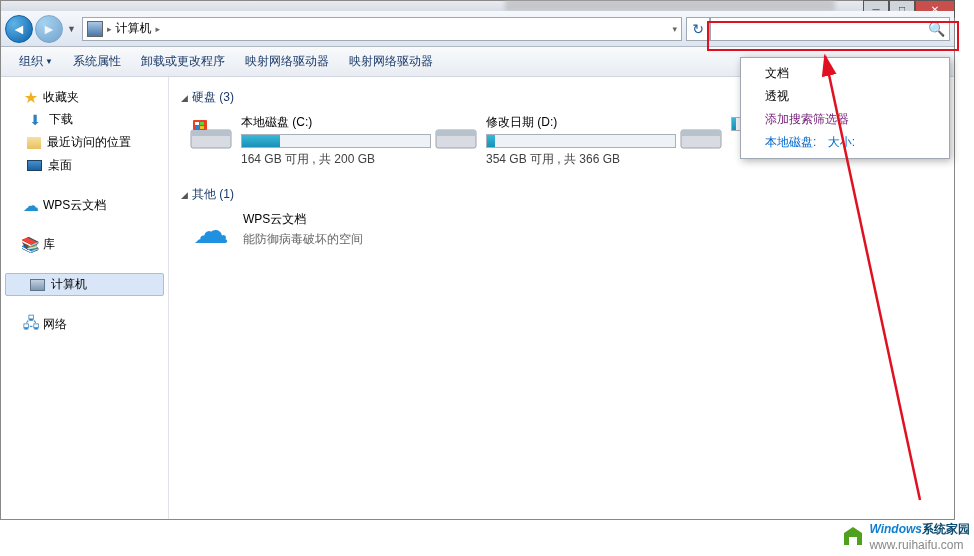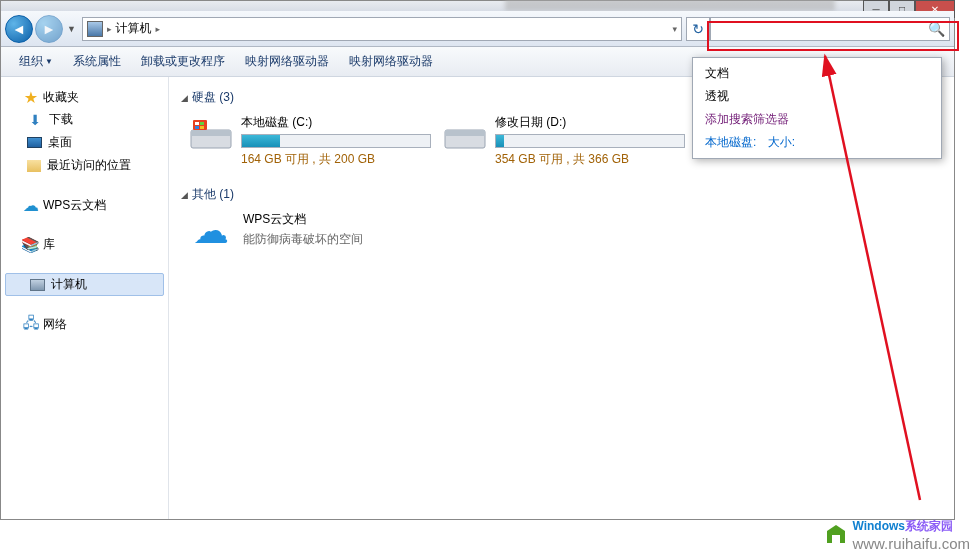--- a/index.html
+++ b/index.html
@@ -22,21 +22,21 @@
 .breadcrumb { flex: 1; height: 24px; background: #fff; border: 1px solid #a0a8b4; display: flex; align-items: center; padding: 0 4px; gap: 4px; margin: 0 4px; }
 .bc-icon { width: 16px; height: 16px; background: linear-gradient(#a8c8e8, #4a78a8); border: 1px solid #666; }
 .bc-sep { color: #666; font-size: 9px; }
 .bc-refresh { width: 24px; height: 24px; border: 1px solid #a0a8b4; background: #fff; display: flex; align-items: center; justify-content: center; color: #2060a0; font-size: 14px; }
 
 .search-wrap { position: relative; }
 .search-box { width: 240px; height: 24px; background: #fff; border: 1px solid #a0a8b4; padding: 0 24px 0 6px; }
 .search-icon-btn { position: absolute; right: 4px; top: 4px; color: #2060a0; font-size: 14px; }
 .search-highlight { position: absolute; border: 2px solid #e01020; pointer-events: none; }
 
-.search-dropdown { position: absolute; top: 56px; right: 12px; width: 250px; background: #fff; border: 1px solid #a0a8b4; box-shadow: 2px 2px 8px rgba(0,0,0,0.3); z-index: 10; padding: 4px 0; }
+.search-dropdown { position: absolute; top: 56px; right: 4px; width: 210px; background: #fff; border: 1px solid #a0a8b4; box-shadow: 2px 2px 8px rgba(0,0,0,0.3); z-index: 10; padding: 4px 12px; }
 .sd-item { padding: 3px 12px; cursor: pointer; }
 .sd-divider-label { padding: 3px 12px; color: #701a75; }
 .sd-filters { padding: 3px 12px; }
 .sd-filters a { color: #0066cc; text-decoration: none; margin-right: 8px; }
 
 .toolbar { height: 30px; background: linear-gradient(#f8fafc, #e8ecf2); border-bottom: 1px solid #cfd6e0; display: flex; align-items: center; padding: 0 10px; gap: 4px; }
 .tb-item { padding: 4px 8px; color: #1a3a6a; cursor: pointer; display: flex; align-items: center; gap: 2px; }
 .tb-arrow { font-size: 8px; }
 
 .body-area { display: flex; height: calc(100% - 76px); }
@@ -53,44 +53,44 @@
 .desktop-ico { background: linear-gradient(#4090d0, #2060a0); width: 15px; height: 11px; border: 1px solid #204060; }
 .recent-ico { background: linear-gradient(#f8e0a0, #e8c060); width: 14px; height: 12px; position: relative; }
 .cloud-ico { color: #2090d0; font-size: 16px; }
 .lib-ico { color: #3080c0; font-size: 15px; }
 .computer-ico { background: linear-gradient(#c0d0e0, #8098b0); width: 15px; height: 12px; border: 1px solid #607488; }
 .network-ico { color: #3080c0; font-size: 15px; }
 
 .content-pane { flex: 1; background: #fff; padding: 8px 12px; overflow-y: auto; }
 .group-header { display: flex; align-items: center; gap: 4px; color: #1a3a6a; margin: 4px 0 8px; }
 .gh-arrow { font-size: 9px; color: #555; }
-.group-items { display: flex; flex-wrap: wrap; margin-bottom: 18px; padding-left: 8px; justify-content: space-between; }
+.group-items { display: flex; flex-wrap: wrap; margin-bottom: 18px; padding-left: 8px; }
 
 .drive-item { width: 245px; display: flex; gap: 8px; cursor: pointer; }
 .drive-icon { width: 44px; height: 40px; display: flex; align-items: center; justify-content: center; }
 .drive-svg { width: 44px; height: 36px; }
 .drive-body { flex: 1; }
 .drive-name { margin-bottom: 3px; }
 .drive-bar { width: 190px; height: 14px; border: 1px solid #a8b0bc; background: #eef1f5; position: relative; margin-bottom: 3px; }
 .drive-fill { height: 100%; background: linear-gradient(#3cb8d8, #1890b8); }
-.drive-stats { color: #a16207; }
+.drive-stats { color: #404040; }
 
 .cloud-item { display: flex; gap: 10px; align-items: flex-start; cursor: pointer; }
 .cloud-big-icon { width: 44px; height: 40px; color: #2090e0; font-size: 36px; display: flex; align-items: center; justify-content: center; }
 .cloud-body .cname { margin-bottom: 3px; }
 .cloud-body .cdesc { color: #666; }
 
 .annotation-arrow { position: absolute; pointer-events: none; z-index: 20; }
 
 .watermark { position: absolute; right: 4px; bottom: 4px; display: flex; align-items: center; gap: 4px; }
 .wm-logo { width: 24px; height: 22px; }
 .wm-text .wm-main { font-size: 15px; font-weight: bold; }
-.wm-text .wm-main .blue { color: #1080d0; }
-.wm-text .wm-main .green { color: #8b5cf6; }
-.wm-text .wm-sub { font-size: 15px; color: #888; }
+.wm-text .wm-main .blue { color: #1080d0; font-style: italic; }
+.wm-text .wm-main .green { color: #0c4a6e; }
+.wm-text .wm-sub { font-size: 12px; color: #888; }
 </style>
 </head>
 <body>
 
 <div class="window">
 
   <div class="title-bar">
     <div class="title-blur"></div>
     <div class="win-controls">
       <div class="win-btn win-min">─</div>
@@ -148,26 +148,26 @@
         <div class="nav-group-header">
           <span class="nav-disclosure"></span>
           <span class="nav-icon star-ico">★</span>
           <span>收藏夹</span>
         </div>
         <div class="nav-tree-item">
           <span class="nav-icon downloads-ico">⬇</span>
           <span>下载</span>
         </div>
         <div class="nav-tree-item">
+          <span class="nav-icon recent-ico"></span>
+          <span>最近访问的位置</span>
+        </div>
+        <div class="nav-tree-item">
           <span class="nav-icon desktop-ico"></span>
           <span>桌面</span>
-        </div>
-        <div class="nav-tree-item">
-          <span class="nav-icon recent-ico"></span>
-          <span>最近访问的位置</span>
         </div>
       </div>
 
       <div class="nav-group">
         <div class="nav-group-header">
           <span class="nav-disclosure"></span>
           <span class="nav-icon cloud-ico">☁</span>
           <span>WPS云文档</span>
         </div>
       </div>

